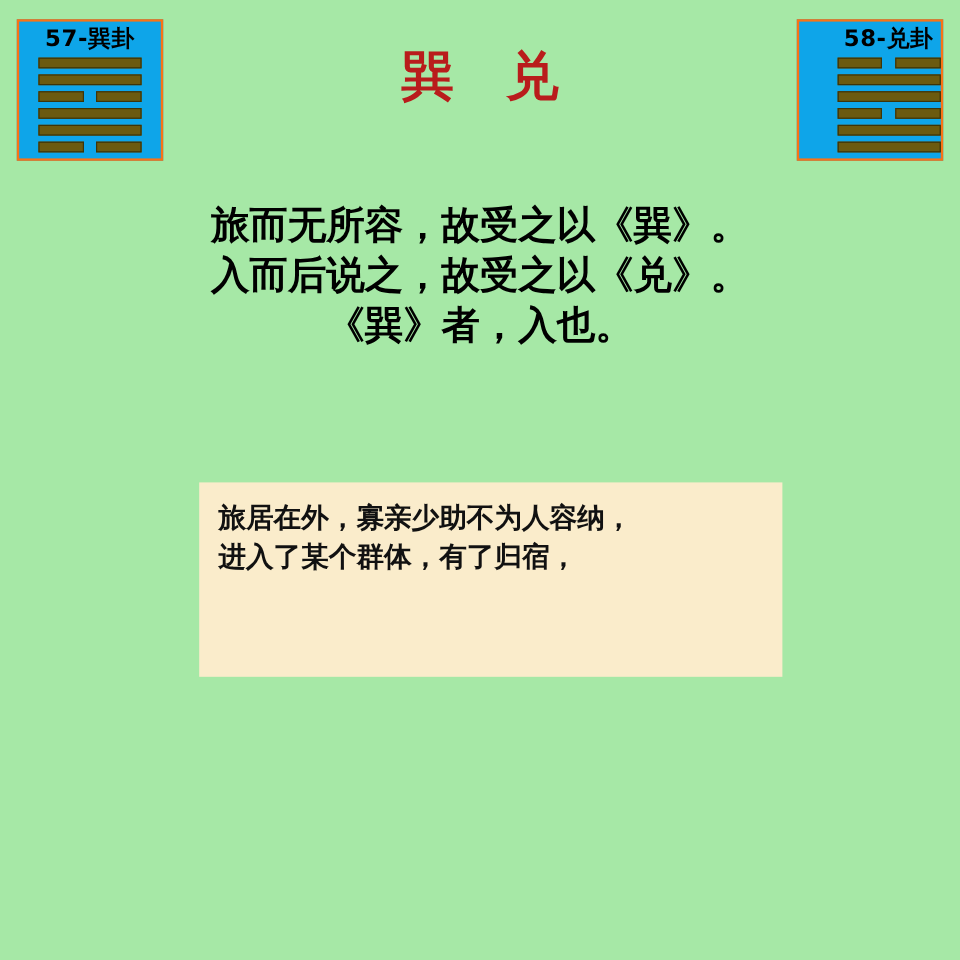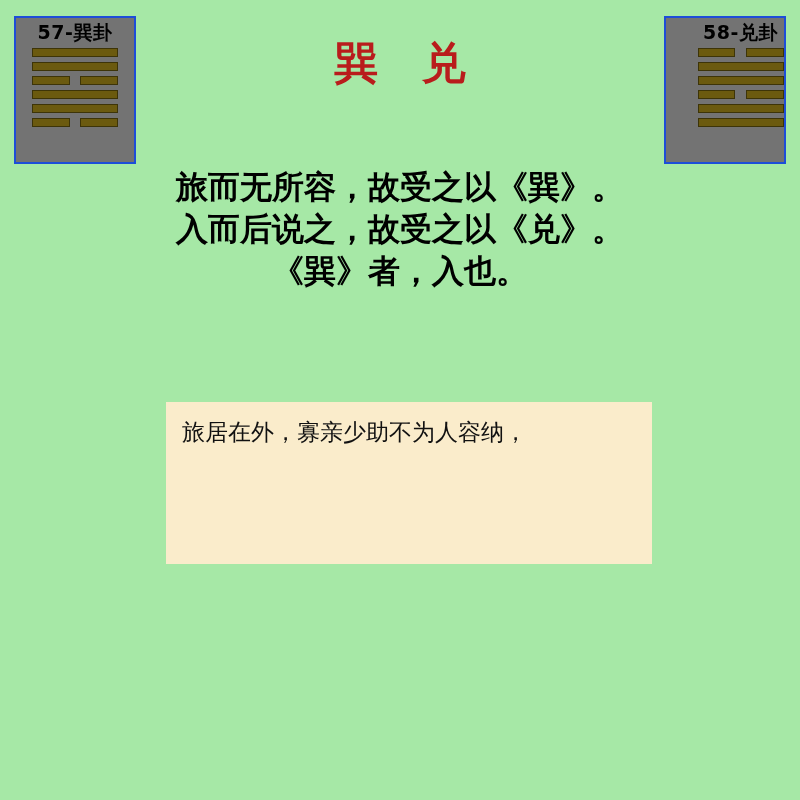--- a/index.html
+++ b/index.html
@@ -12,23 +12,23 @@
     background: #a6e8a6;
     font-family: "DejaVu Sans", "Liberation Sans", sans-serif;
     overflow: hidden;
     position: relative;
   }
 
   
   .hex-card {
     position: absolute;
     width: 122px;
-    height: 148px;
-    background: #737373;
-    border: 2px solid #1d4ed8;
+    height: 118px;
+    background: #0ea5e9;
+    border: 2px solid #f97316;
     box-sizing: border-box;
     display: flex;
     flex-direction: column;
     align-items: center;
   }
   #hex-left  { left: 14px;  top: 16px; }
   #hex-right { right: 14px; top: 16px; padding-left: 31px; }
 
   .hex-label {
     font-family: "DejaVu Sans", "Liberation Sans", sans-serif;
@@ -103,21 +103,21 @@
     position: absolute;
     left: 166px;
     top: 402px;
     width: 486px;
     height: 162px;
     background: #faeccb;
     box-sizing: border-box;
     padding: 14px 16px 10px 16px;
     font-family: "DejaVu Serif", "Liberation Serif", serif;
     font-size: 23px;
-    font-weight: normal;
+    font-weight: bold;
     color: #111;
     line-height: 1.42;
   }
   #commentary .cline { display: block; white-space: nowrap; }
 </style>
 </head>
 <body>
 
 <div class="hex-card" id="hex-left">
   <div class="hex-label">57-巽卦</div>
@@ -174,13 +174,14 @@
 <div id="page-title">巽  兑</div>
 
 <div id="verse">
   <span class="vline">旅而无所容，故受之以《巽》。</span>
   <span class="vline">入而后说之，故受之以《兑》。</span>
   <span class="vline">《巽》者，入也。</span>
 </div>
 
 <div id="commentary">
   <span class="cline">旅居在外，寡亲少助不为人容纳，</span>
+  <span class="cline">进入了某个群体，有了归宿，</span>
 </div>
 
 </body></html>

